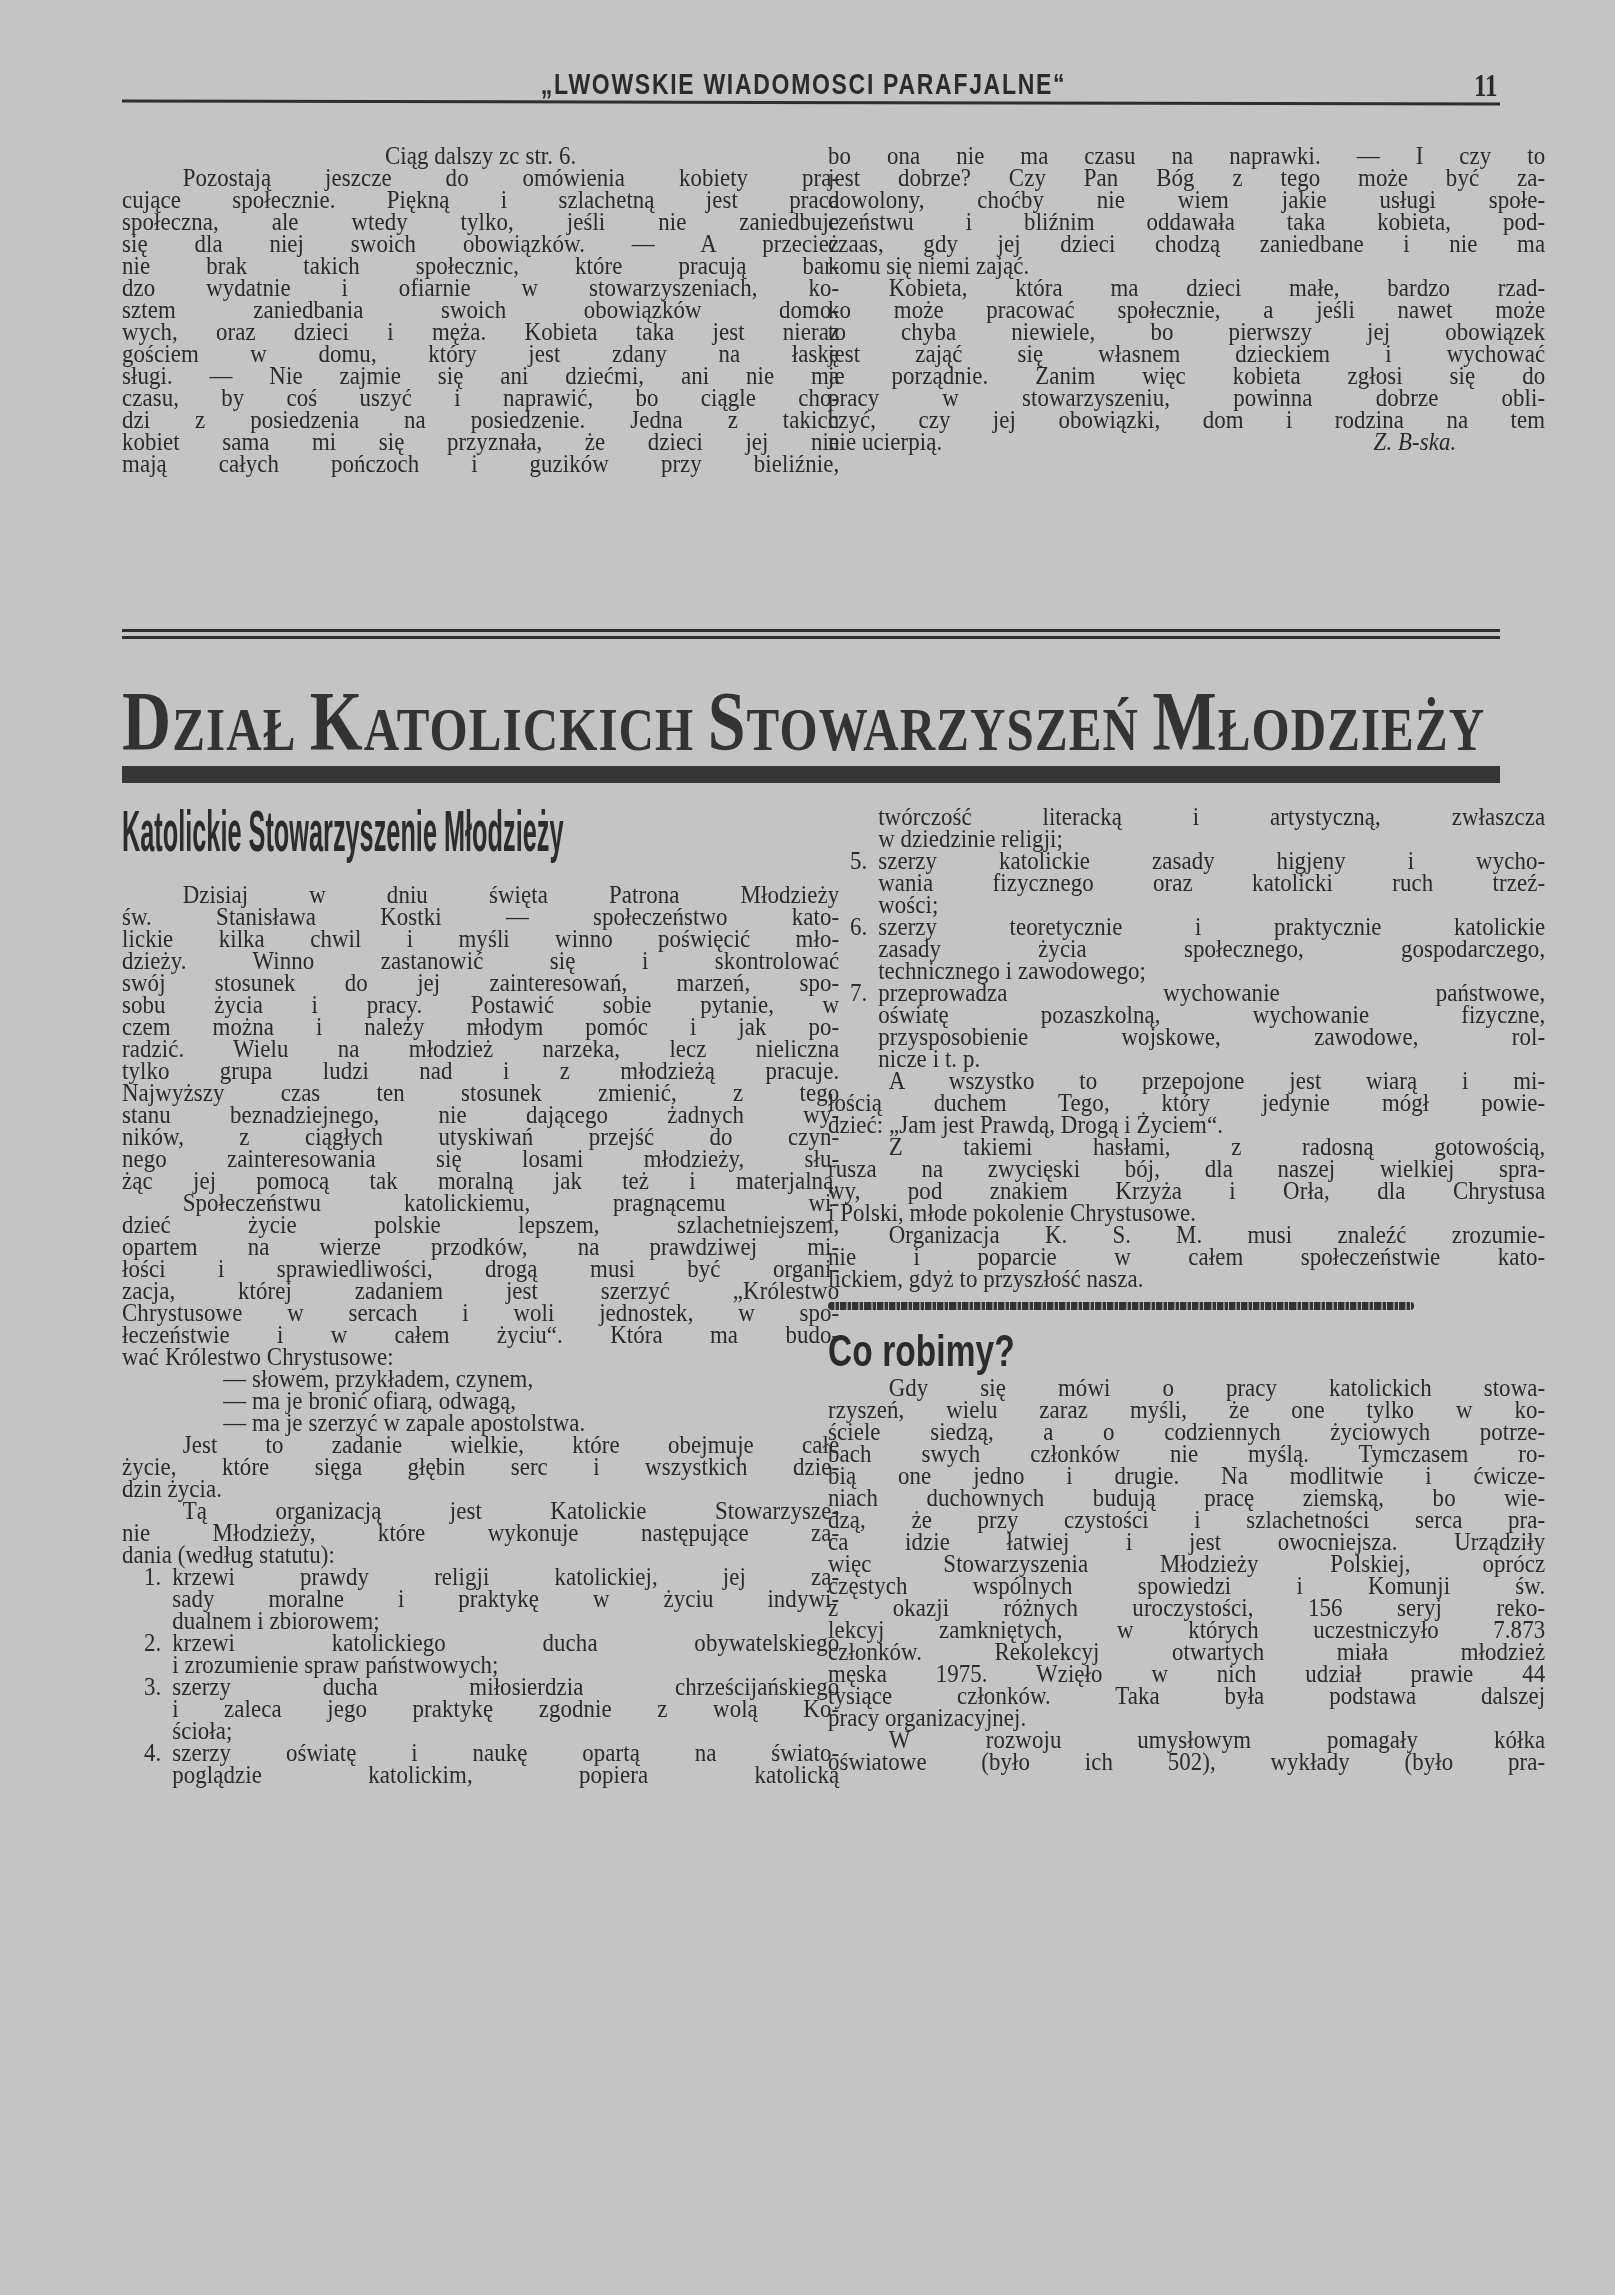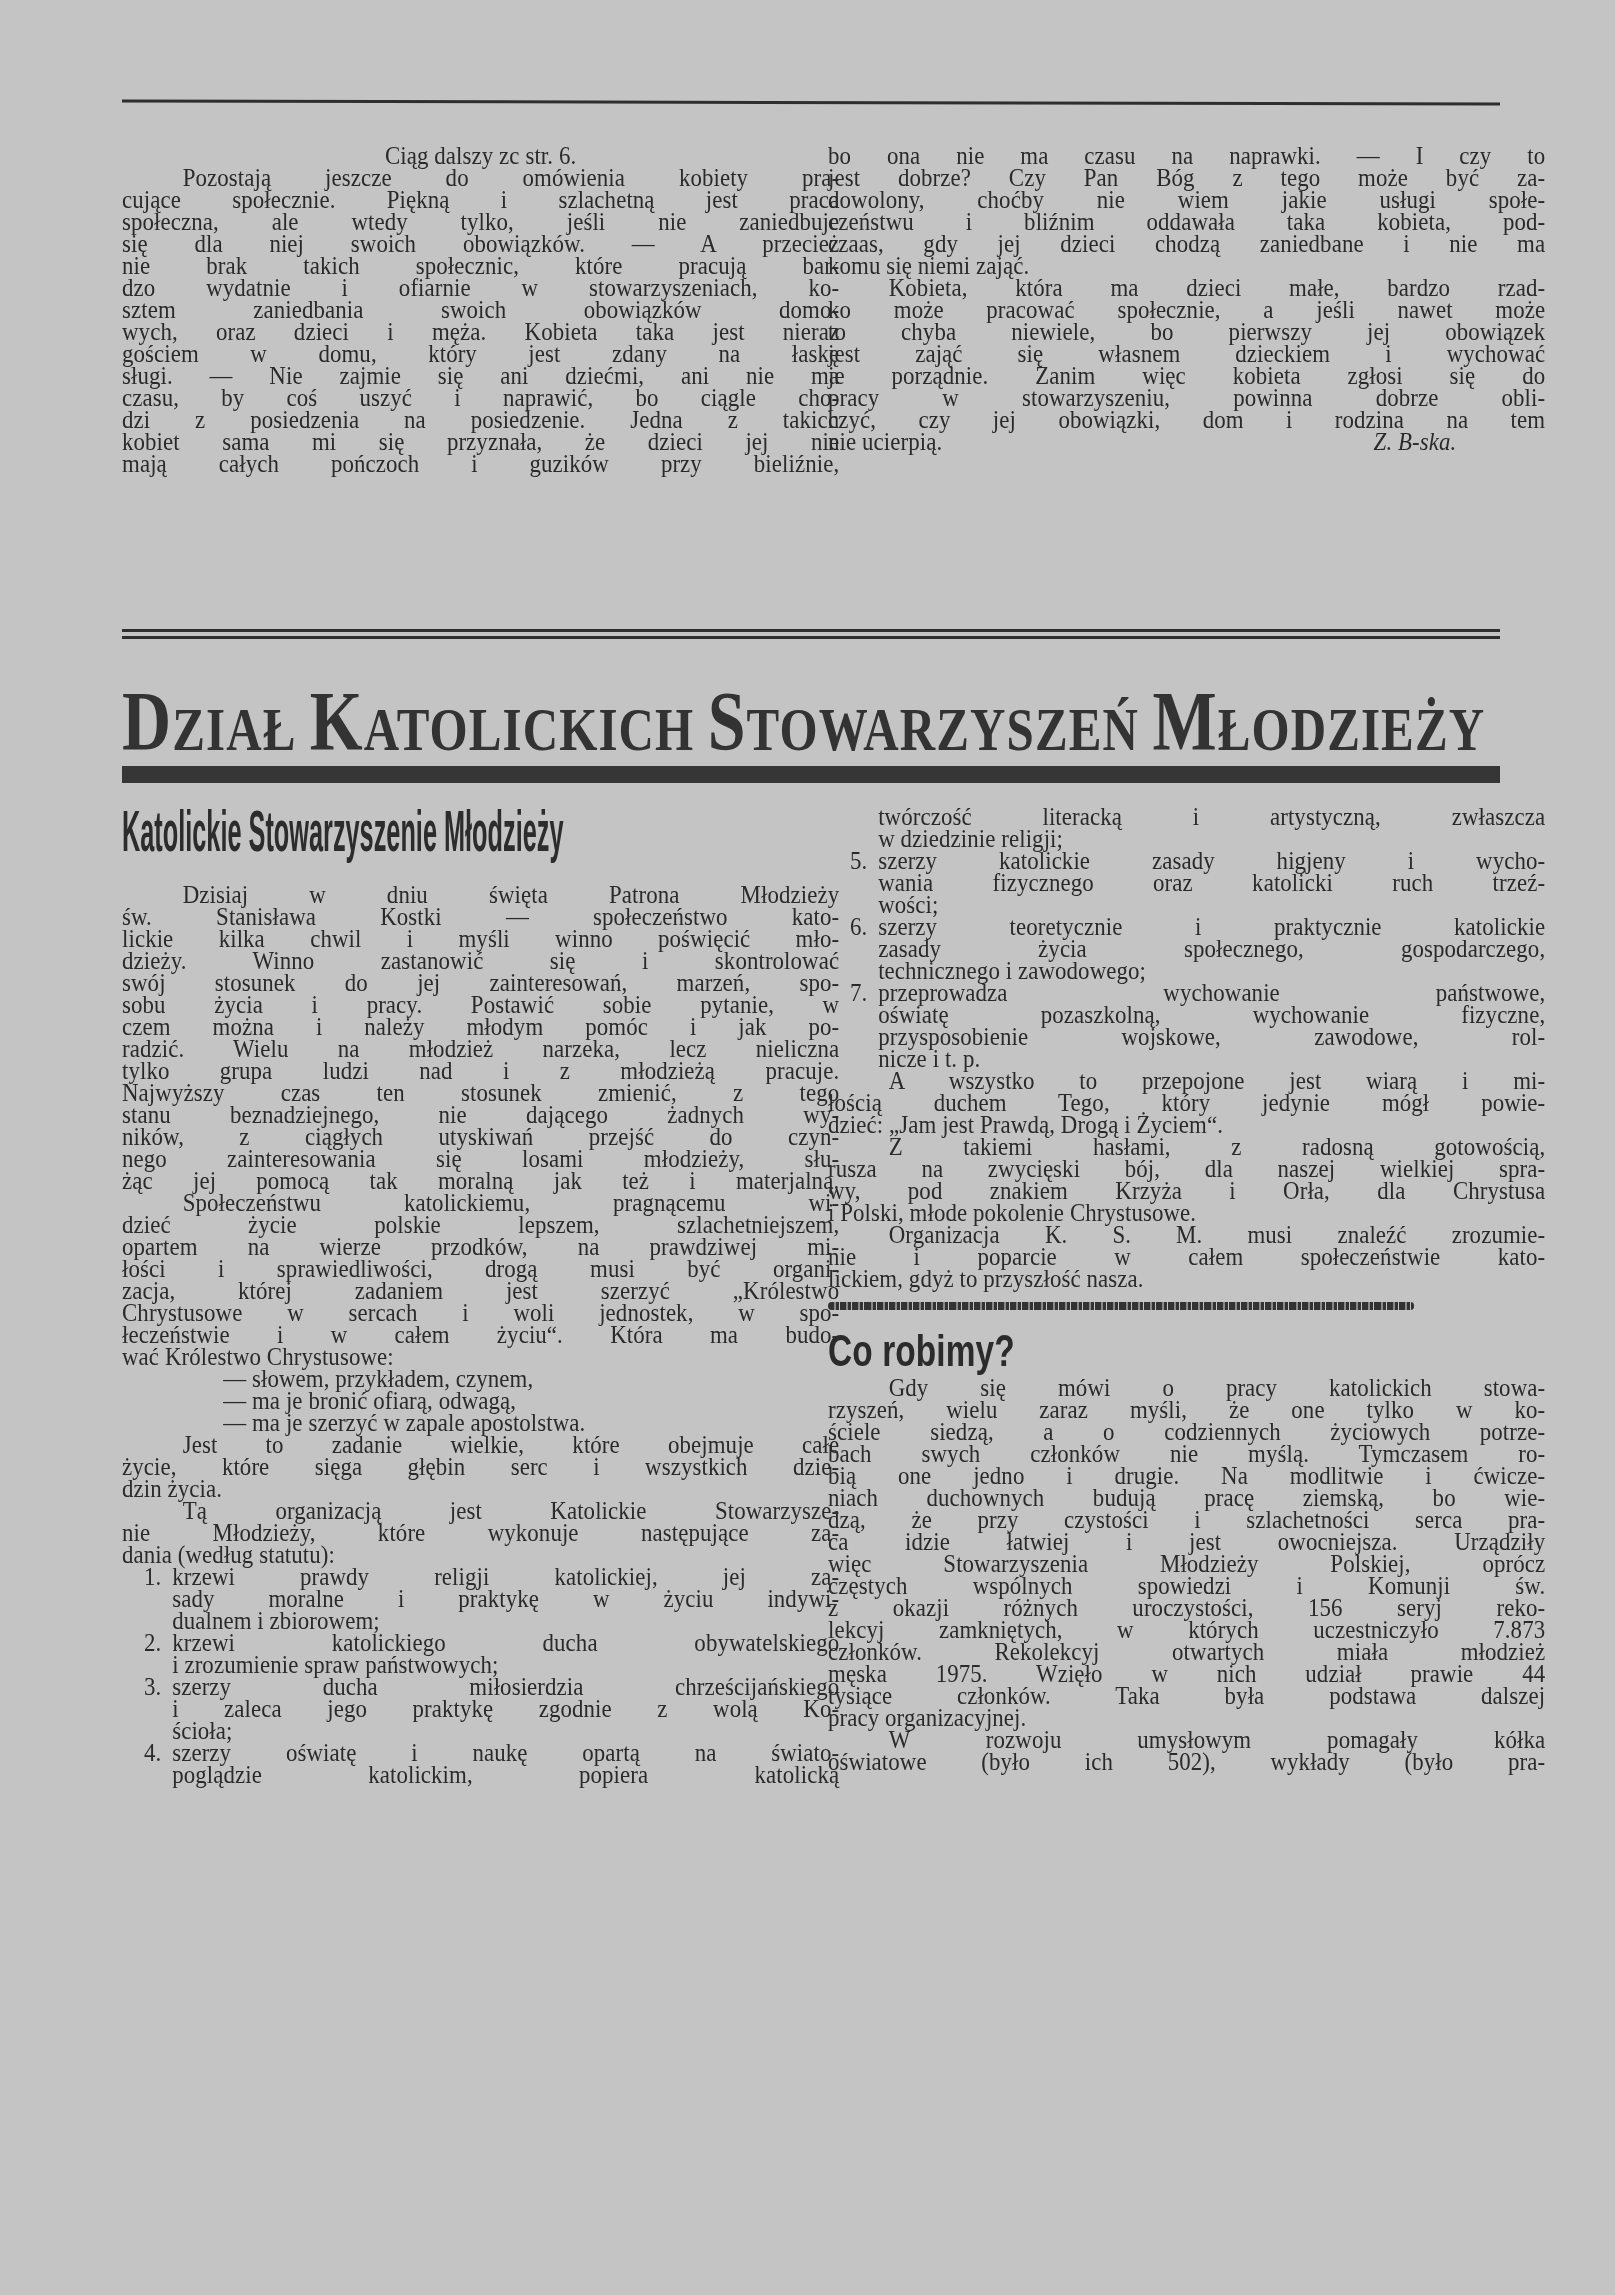--- a/index.html
+++ b/index.html
@@ -92,20 +92,24 @@
     transform: scaleY(1.15); transform-origin: left top;
     margin-bottom: 4.6px;
   }
   .signature { font-style: italic; }
 </style>
 </head>
 <body>
 
 <div class="page">
 
+  <div class="running-head">
+    <div class="running-title">„LWOWSKIE WIADOMOSCI PARAFJALNE“</div>
+    <div class="page-number">11</div>
+  </div>
   <div class="head-rule"></div>
 
   <div class="col top-left narrow">
     <span class="line center" style="padding-left:0">Ciąg dalszy zc str. 6.</span>
     <span class="line indent">Pozostają jeszcze do omówienia kobiety pra-</span>
     <span class="line">cujące społecznie. Piękną i szlachetną jest praca</span>
     <span class="line">społeczna, ale wtedy tylko, jeśli nie zaniedbuje</span>
     <span class="line">się dla niej swoich obowiązków. — A przecież</span>
     <span class="line">nie brak takich społecznic, które pracują bar-</span>
     <span class="line">dzo wydatnie i ofiarnie w stowarzyszeniach, ko-</span>

